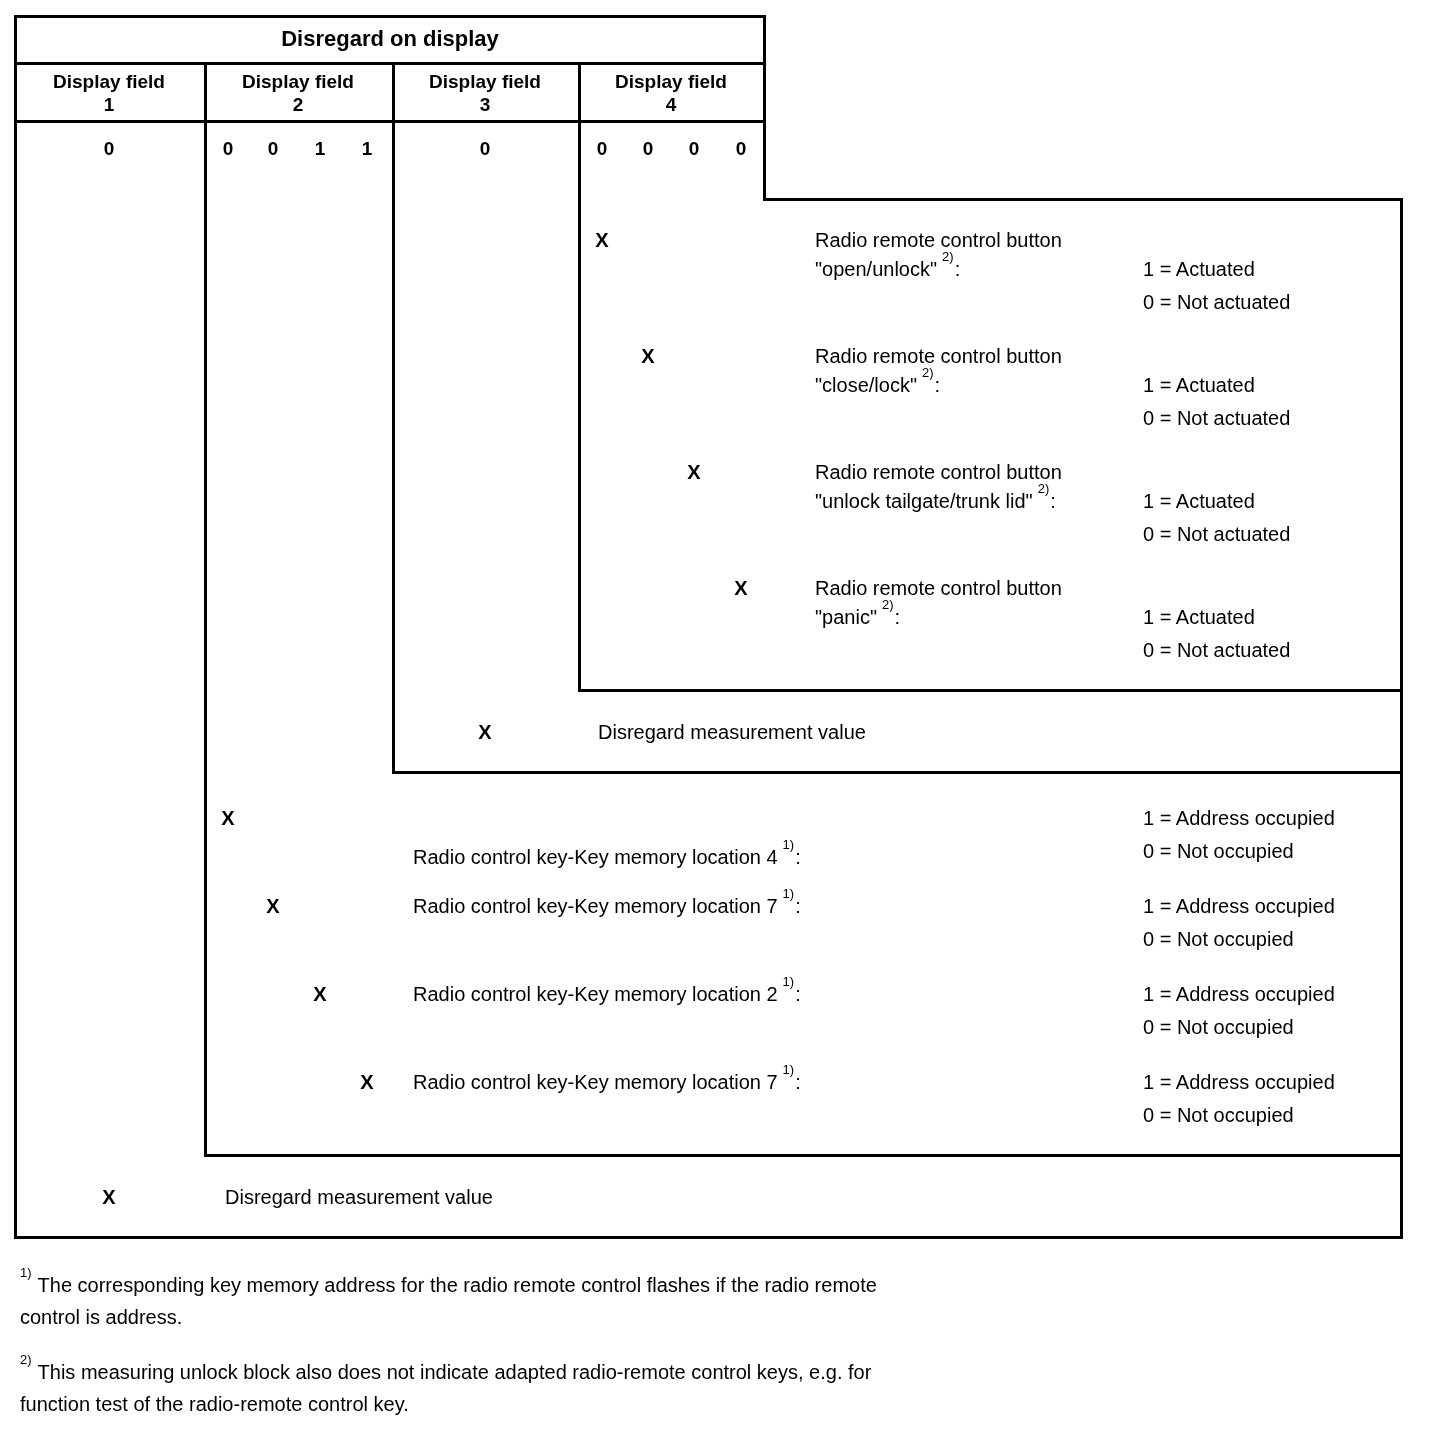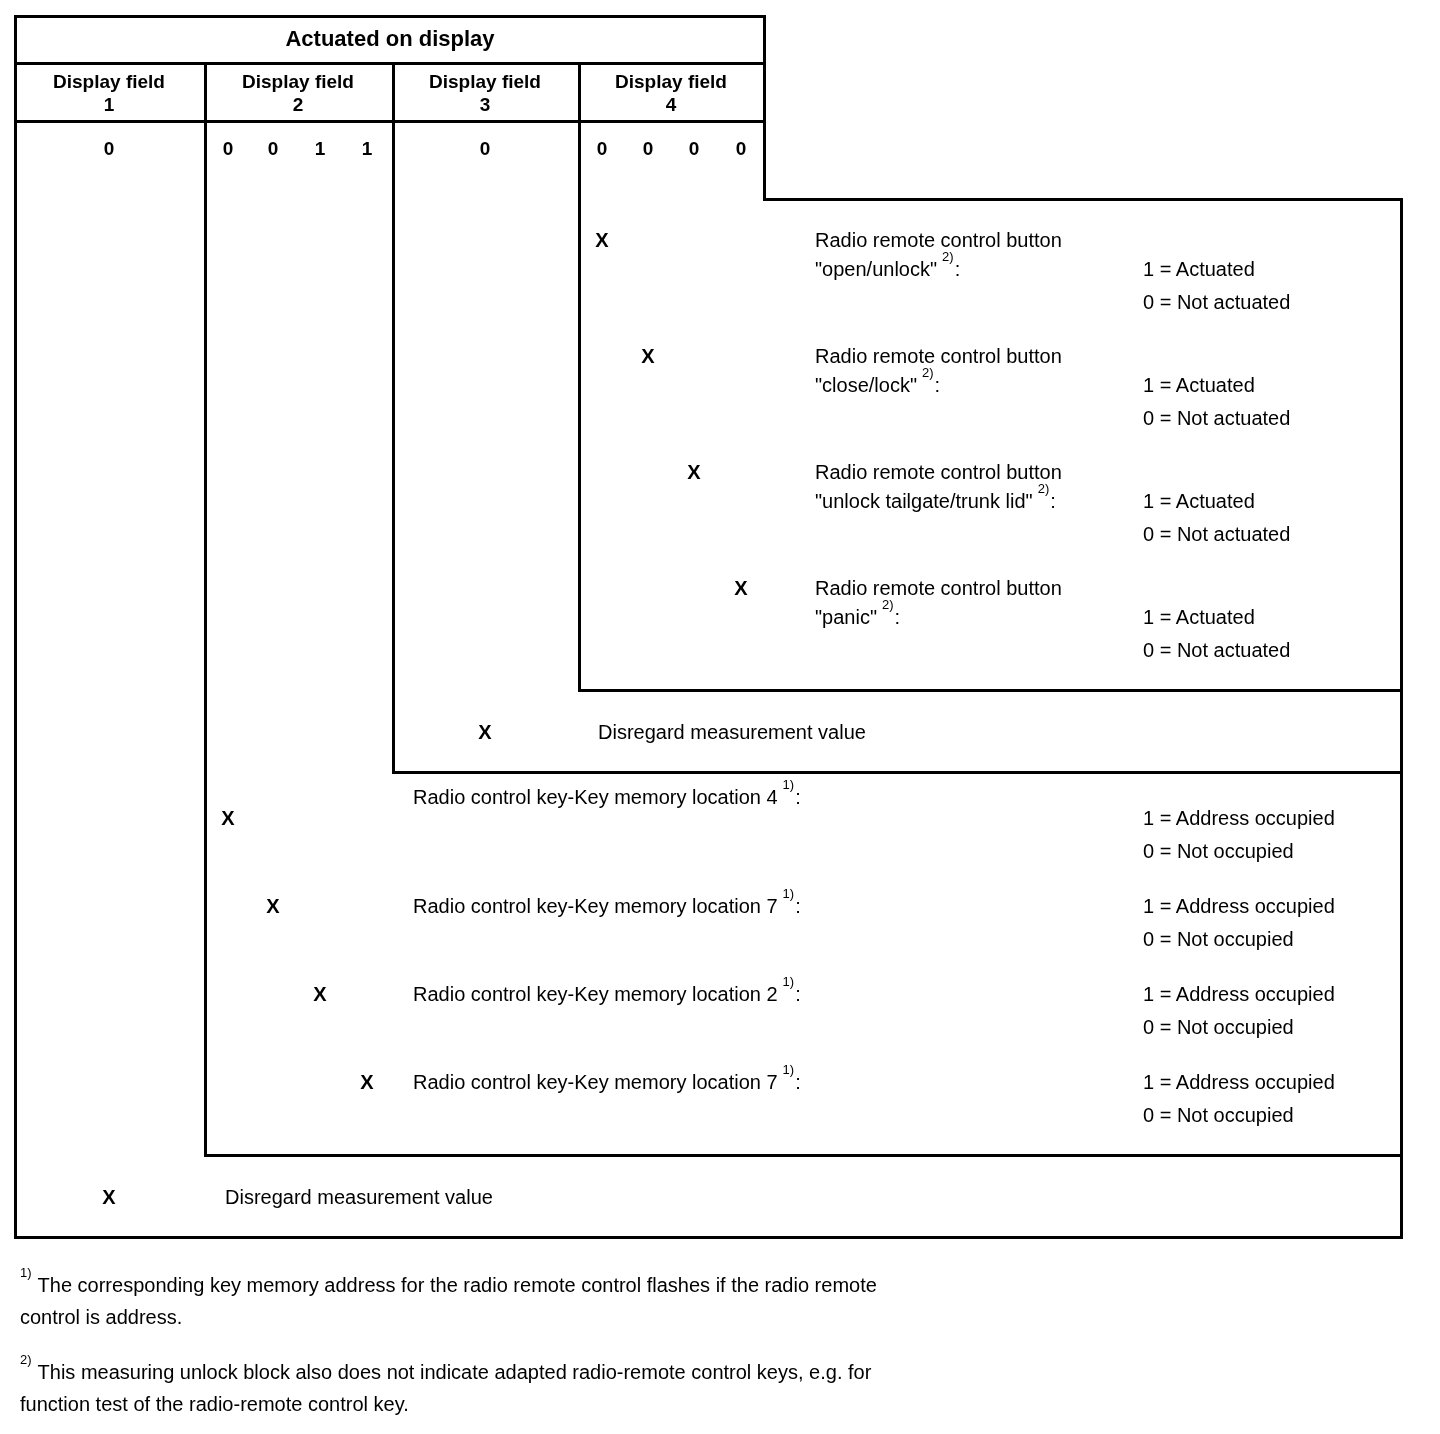--- a/index.html
+++ b/index.html
@@ -69,21 +69,21 @@
 <div class="ln" style="left:392px;top:771px;width:1011px;height:3px"></div>
 <div class="ln" style="left:204px;top:1154px;width:1199px;height:3px"></div>
 <div class="ln" style="left:14px;top:1236px;width:1389px;height:3px"></div>
 <div class="ln" style="left:14px;top:15px;width:3px;height:1224px"></div>
 <div class="ln" style="left:204px;top:62px;width:3px;height:1092px"></div>
 <div class="ln" style="left:392px;top:62px;width:3px;height:709px"></div>
 <div class="ln" style="left:578px;top:62px;width:3px;height:627px"></div>
 <div class="ln" style="left:763px;top:15px;width:3px;height:183px"></div>
 <div class="ln" style="left:1400px;top:198px;width:3px;height:1041px"></div>
 
-<div class="c title" style="left:390px;top:39px">Actuated on display</div>
+<div class="c title" style="left:390px;top:39px">Disregard on display</div>
 
 <div class="c colhead" style="left:109px;top:81px">Display field</div>
 <div class="c colhead" style="left:109px;top:104px">1</div>
 <div class="c colhead" style="left:298px;top:81px">Display field</div>
 <div class="c colhead" style="left:298px;top:104px">2</div>
 <div class="c colhead" style="left:485px;top:81px">Display field</div>
 <div class="c colhead" style="left:485px;top:104px">3</div>
 <div class="c colhead" style="left:671px;top:81px">Display field</div>
 <div class="c colhead" style="left:671px;top:104px">4</div>
 
@@ -119,21 +119,21 @@
 <div class="c xmark" style="left:741px;top:588px">X</div>
 <div class="t" style="left:815px;top:588px">Radio remote control button</div>
 <div class="t lbl" style="left:815px;top:617px"><span>"panic"</span><sup class="fnref">2)</sup><span>:</span></div>
 <div class="t" style="left:1143px;top:617px">1 = Actuated</div>
 <div class="t" style="left:1143px;top:650px">0 = Not actuated</div>
 
 <div class="c xmark" style="left:485px;top:732px">X</div>
 <div class="t" style="left:598px;top:732px">Disregard measurement value</div>
 
 <div class="c xmark" style="left:228px;top:818px">X</div>
-<div class="t lbl" style="left:413px;top:797px"><span>Radio control key-Key memory location 4</span><sup class="fnref">1)</sup><span>:</span></div>
+<div class="t lbl" style="left:413px;top:857px"><span>Radio control key-Key memory location 4</span><sup class="fnref">1)</sup><span>:</span></div>
 <div class="t" style="left:1143px;top:818px">1 = Address occupied</div>
 <div class="t" style="left:1143px;top:851px">0 = Not occupied</div>
 
 <div class="c xmark" style="left:273px;top:906px">X</div>
 <div class="t lbl" style="left:413px;top:906px"><span>Radio control key-Key memory location 7</span><sup class="fnref">1)</sup><span>:</span></div>
 <div class="t" style="left:1143px;top:906px">1 = Address occupied</div>
 <div class="t" style="left:1143px;top:939px">0 = Not occupied</div>
 
 <div class="c xmark" style="left:320px;top:994px">X</div>
 <div class="t lbl" style="left:413px;top:994px"><span>Radio control key-Key memory location 2</span><sup class="fnref">1)</sup><span>:</span></div>

